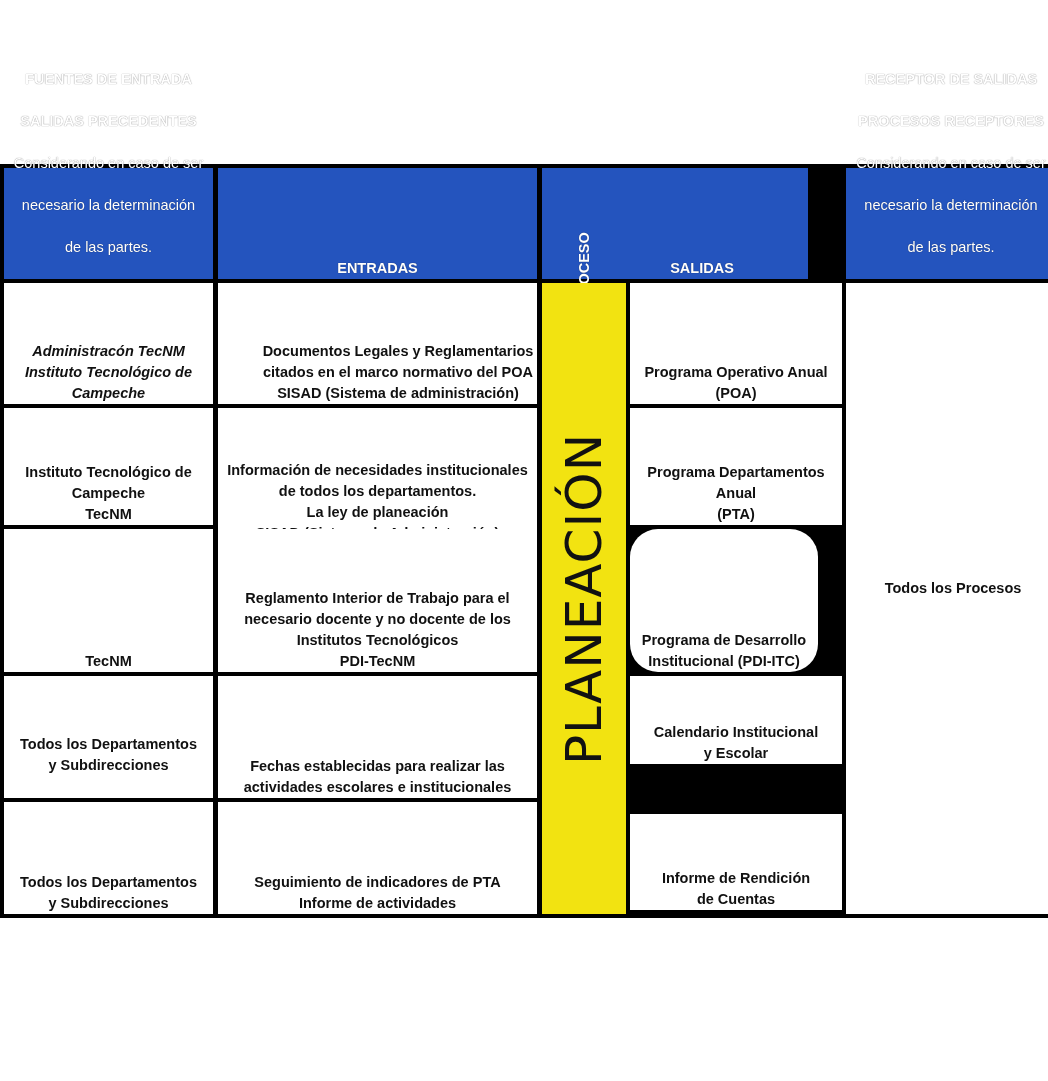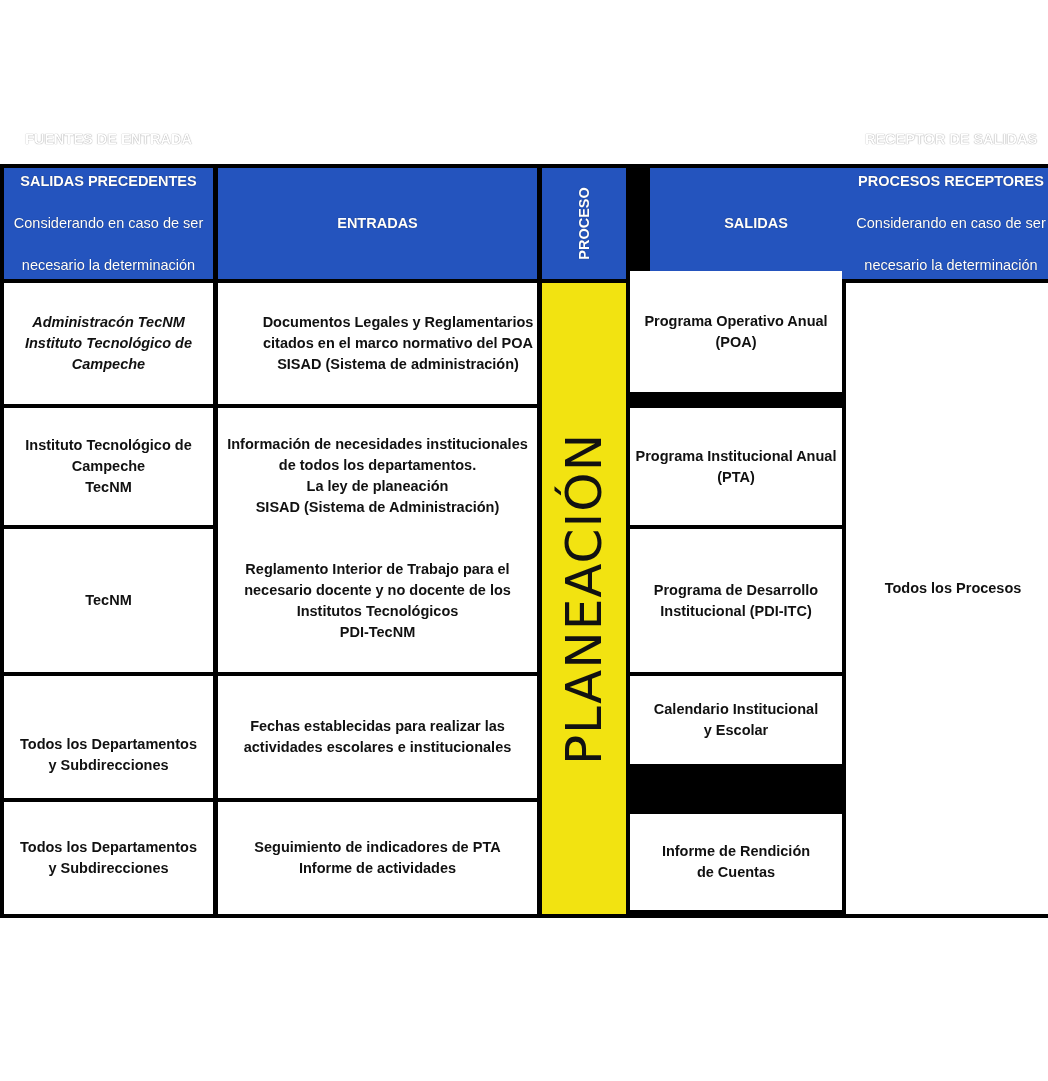--- a/index.html
+++ b/index.html
@@ -6,21 +6,21 @@
   body {
     width: 1048px; height: 1081px; background: #ffffff; position: relative; overflow: hidden;
     font-family: "Liberation Sans", "DejaVu Sans", sans-serif;
   }
   .frame {
     position: absolute; left: 0; top: 164px; width: 1048px; height: 754px;
     background: #000000;
   }
   .cell {
     position: absolute; box-sizing: border-box;
-    display: flex; align-items: center; justify-content: center; text-align: center;
+    display: flex; align-items: flex-end; justify-content: center; text-align: center;
     color: #111111; font-weight: bold; font-size: 14.5px; line-height: 21px;
     white-space: pre-line; background: #ffffff;
   }
   .hdr {
     background: #2454be; color: #ffffff; font-size: 14.5px; line-height: 21px;
     text-shadow: 0 0 1px rgba(0,0,0,0.6);
   }
   .hdr .sub { font-weight: normal; }
   .hdr-wrap { display: block; }
   .hdr-wrap span { display: block; }
@@ -52,58 +52,58 @@
     <span class="sub">necesario la determinación</span>
     <span class="sub">de las partes.</span>
   </div>
 </div>
 <div class="cell hdr" style="left:218px; top:168px; width:319px; height:111px;">
   <span>ENTRADAS</span>
 </div>
 <div class="cell hdr" style="left:542px; top:168px; width:84px; height:111px;">
   <span class="vert">PROCESO</span>
 </div>
-<div class="cell hdr" style="left:650px; top:168px; width:212px; height:111px;">
+<div class="cell hdr" style="left:596px; top:168px; width:212px; height:111px;">
   <span>SALIDAS</span>
 </div>
 <div class="cell hdr" style="left:846px; top:168px; width:210px; height:111px; justify-content:flex-start;">
   <div class="hdr-wrap" style="width:210px;">
     <span>RECEPTOR DE SALIDAS</span>
     <span>PROCESOS RECEPTORES</span>
     <span class="sub">Considerando en caso de ser</span>
     <span class="sub">necesario la determinación</span>
     <span class="sub">de las partes.</span>
   </div>
 </div>
 
 <div class="cell" style="left:4px; top:283px; width:209px; height:121px;font-style:italic;">Administracón TecNM
 Instituto Tecnológico de
 Campeche</div>
 <div class="cell" style="left:218px; top:283px; width:319px; height:121px;padding-left:41px;">Documentos Legales y Reglamentarios
 citados en el marco normativo del POA
 SISAD (Sistema de administración)</div>
-<div class="cell" style="left:630px; top:271px; width:212px; height:121px;">Programa Operativo Anual
+<div class="cell" style="left:630px; top:283px; width:212px; height:121px;">Programa Operativo Anual
 (POA)</div>
 
 <div class="cell" style="left:4px; top:408px; width:209px; height:117px;">Instituto Tecnológico de
 Campeche
 TecNM</div>
 <div class="cell" style="left:218px; top:408px; width:319px; height:136px;">Información de necesidades institucionales
 de todos los departamentos.
 La ley de planeación
 SISAD (Sistema de Administración)</div>
-<div class="cell" style="left:630px; top:408px; width:212px; height:117px;">Programa Institucional Anual
+<div class="cell" style="left:630px; top:408px; width:212px; height:117px;">Programa Departamentos Anual
 (PTA)</div>
 
 <div class="cell" style="left:4px; top:529px; width:209px; height:143px;">TecNM</div>
 <div class="cell" style="left:218px; top:529px; width:319px; height:143px;">Reglamento Interior de Trabajo para el
 necesario docente y no docente de los
 Institutos Tecnológicos
 PDI-TecNM</div>
-<div class="cell" style="left:630px; top:529px; width:212px; height:143px;">Programa de Desarrollo
+<div class="cell" style="left:630px; top:529px; width:188px; height:143px;border-radius:28px;">Programa de Desarrollo
 Institucional (PDI-ITC)</div>
 
 <div class="cell" style="left:4px; top:676px; width:209px; height:122px; align-items:flex-end; padding-bottom:22px;">Todos los Departamentos
 y Subdirecciones</div>
 <div class="cell" style="left:218px; top:676px; width:319px; height:122px;">Fechas establecidas para realizar las
 actividades escolares e institucionales</div>
 <div class="cell" style="left:630px; top:676px; width:212px; height:88px;">Calendario Institucional
 y Escolar</div>
 
 <div class="cell" style="left:4px; top:802px; width:209px; height:112px;">Todos los Departamentos

